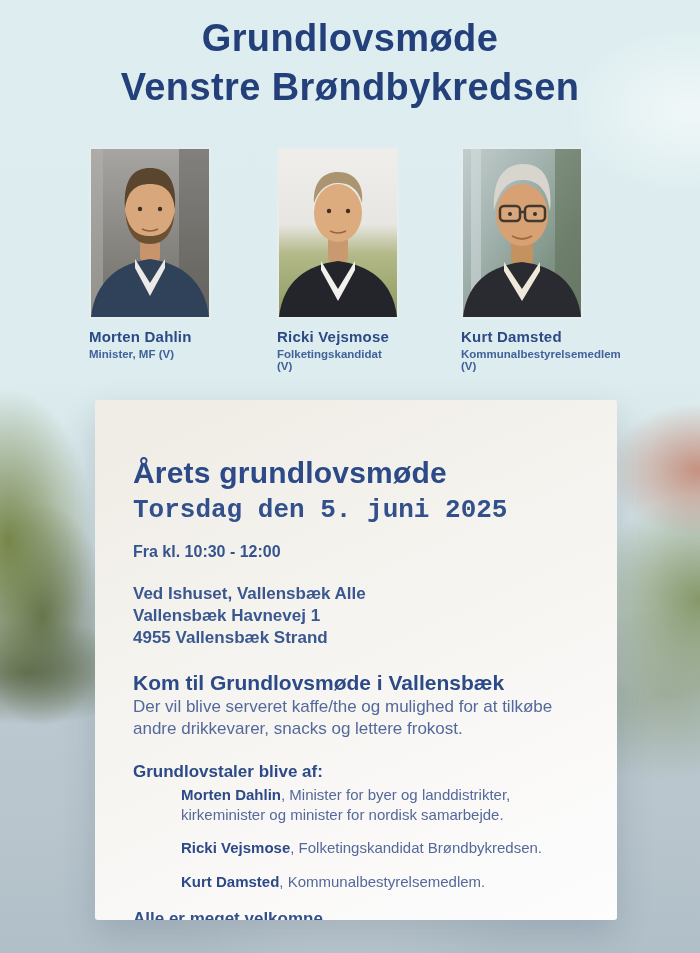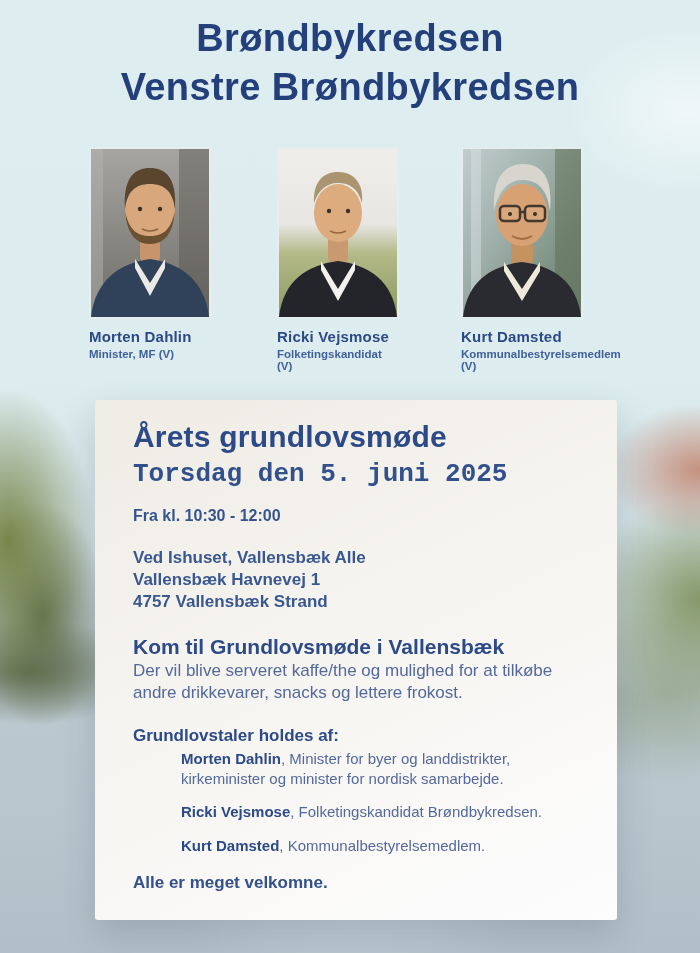--- a/index.html
+++ b/index.html
@@ -34,21 +34,21 @@
     width:122px;height:172px;box-sizing:border-box;
     border:2px solid rgba(240,248,249,0.9);
     overflow:hidden;background:#888;
   }
   .photo svg{display:block;width:100%;height:100%;}
   figcaption{margin-top:9px;}
   .p-name{font-size:15px;font-weight:bold;color:#2b4a86;letter-spacing:0.2px;}
   .p-role{font-size:11.5px;color:#41619a;margin-top:3px;font-weight:600;}
   .card{
     position:absolute;left:95px;top:400px;width:522px;height:520px;
-    box-sizing:border-box;padding:20px 36px 0 38px;overflow:hidden;
+    box-sizing:border-box;padding:56px 36px 0 38px;overflow:hidden;
     background:linear-gradient(155deg,#efece5 0%,#f6f4f0 45%,#fdfdfe 100%);
     border-radius:3px;
     box-shadow:0 14px 34px rgba(55,75,95,0.20);
     color:#54699b;
   }
   .c-head{margin:0;font-size:30px;font-weight:bold;color:#2c4a87;letter-spacing:0.2px;}
   .c-date{margin:5px 0 0;font-size:26px;font-weight:bold;color:#31508c;font-family:Liberation Mono, monospace;}
   .c-time{margin-top:18px;font-size:16px;font-weight:bold;color:#35548e;}
   .c-venue{margin-top:22px;font-size:17px;font-weight:bold;line-height:1.3;color:#3a5890;}
   .c-invite-head{margin-top:22px;font-size:21px;font-weight:bold;color:#2c4a87;}
@@ -60,21 +60,21 @@
   .e-name{font-weight:bold;color:#2c4a87;}
   .e-desc{color:#54699b;}
   .c-closing{margin-top:18px;font-size:17px;font-weight:bold;color:#31508c;}
 </style>
 </head>
 <body>
 
 <div class="poster">
 
   <header class="title">
-    <div>Brøndbykredsen</div>
+    <div>Grundlovsmøde</div>
     <div>Venstre Brøndbykredsen</div>
   </header>
 
   <figure class="person p1">
     <div class="photo">
       <svg viewBox="0 0 118 168" preserveAspectRatio="none" aria-hidden="true">
         <defs>
           <linearGradient id="bgA" x1="0" y1="0" x2="0" y2="1">
             <stop offset="0" stop-color="#a7a5a2"></stop>
               <stop offset="1" stop-color="#6f6d66"></stop>
@@ -162,27 +162,27 @@
   </figure>
 
   <section class="card">
     <h1 class="c-head">Årets grundlovsmøde</h1>
     <h2 class="c-date">Torsdag den 5. juni 2025</h2>
     <div class="c-time">Fra kl. 10:30 - 12:00</div>
 
     <div class="c-venue">
       <div>Ved Ishuset, Vallensbæk Alle</div>
       <div>Vallensbæk Havnevej 1</div>
-      <div>4757 Vallensbæk Strand</div>
+      <div>4955 Vallensbæk Strand</div>
     </div>
 
     <div class="c-invite-head">Kom til Grundlovsmøde i Vallensbæk</div>
     <div class="c-body">Der vil blive serveret kaffe/the og mulighed for at tilkøbe andre drikkevarer, snacks og lettere frokost.</div>
 
-    <div class="c-speakers-head">Grundlovstaler holdes af:</div>
+    <div class="c-speakers-head">Grundlovstaler blive af:</div>
     <div class="c-entries">
       <div class="entry">
         <span class="e-name">Morten Dahlin</span><span class="e-desc">, Minister for byer og landdistrikter, kirkeminister og minister for nordisk samarbejde.</span>
       </div>
       <div class="entry">
         <span class="e-name">Ricki Vejsmose</span><span class="e-desc">, Folketingskandidat Brøndbykredsen.</span>
       </div>
       <div class="entry">
         <span class="e-name">Kurt Damsted</span><span class="e-desc">, Kommunalbestyrelsemedlem.</span>
       </div>

